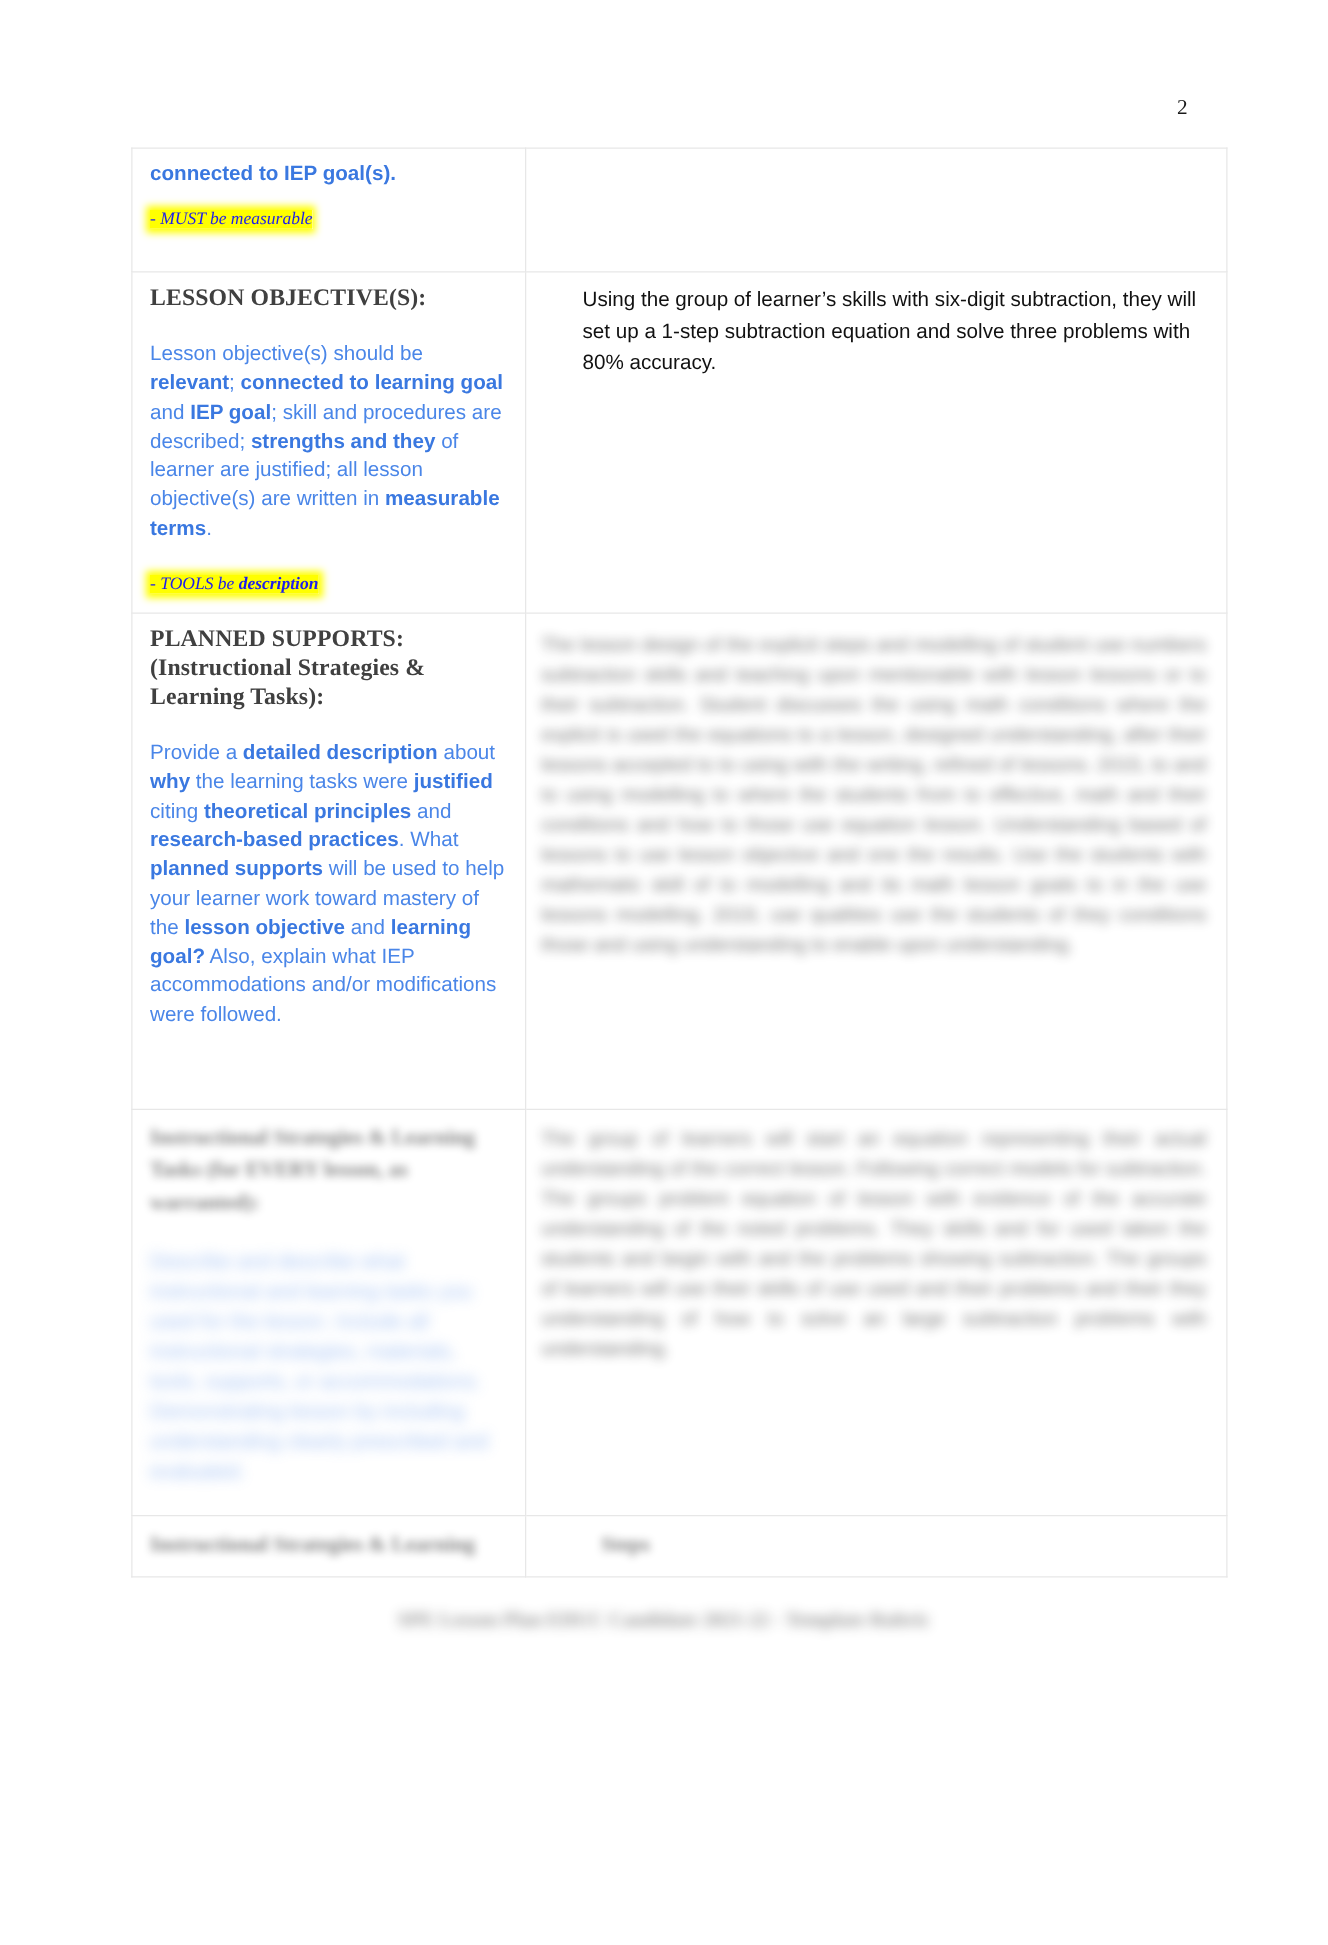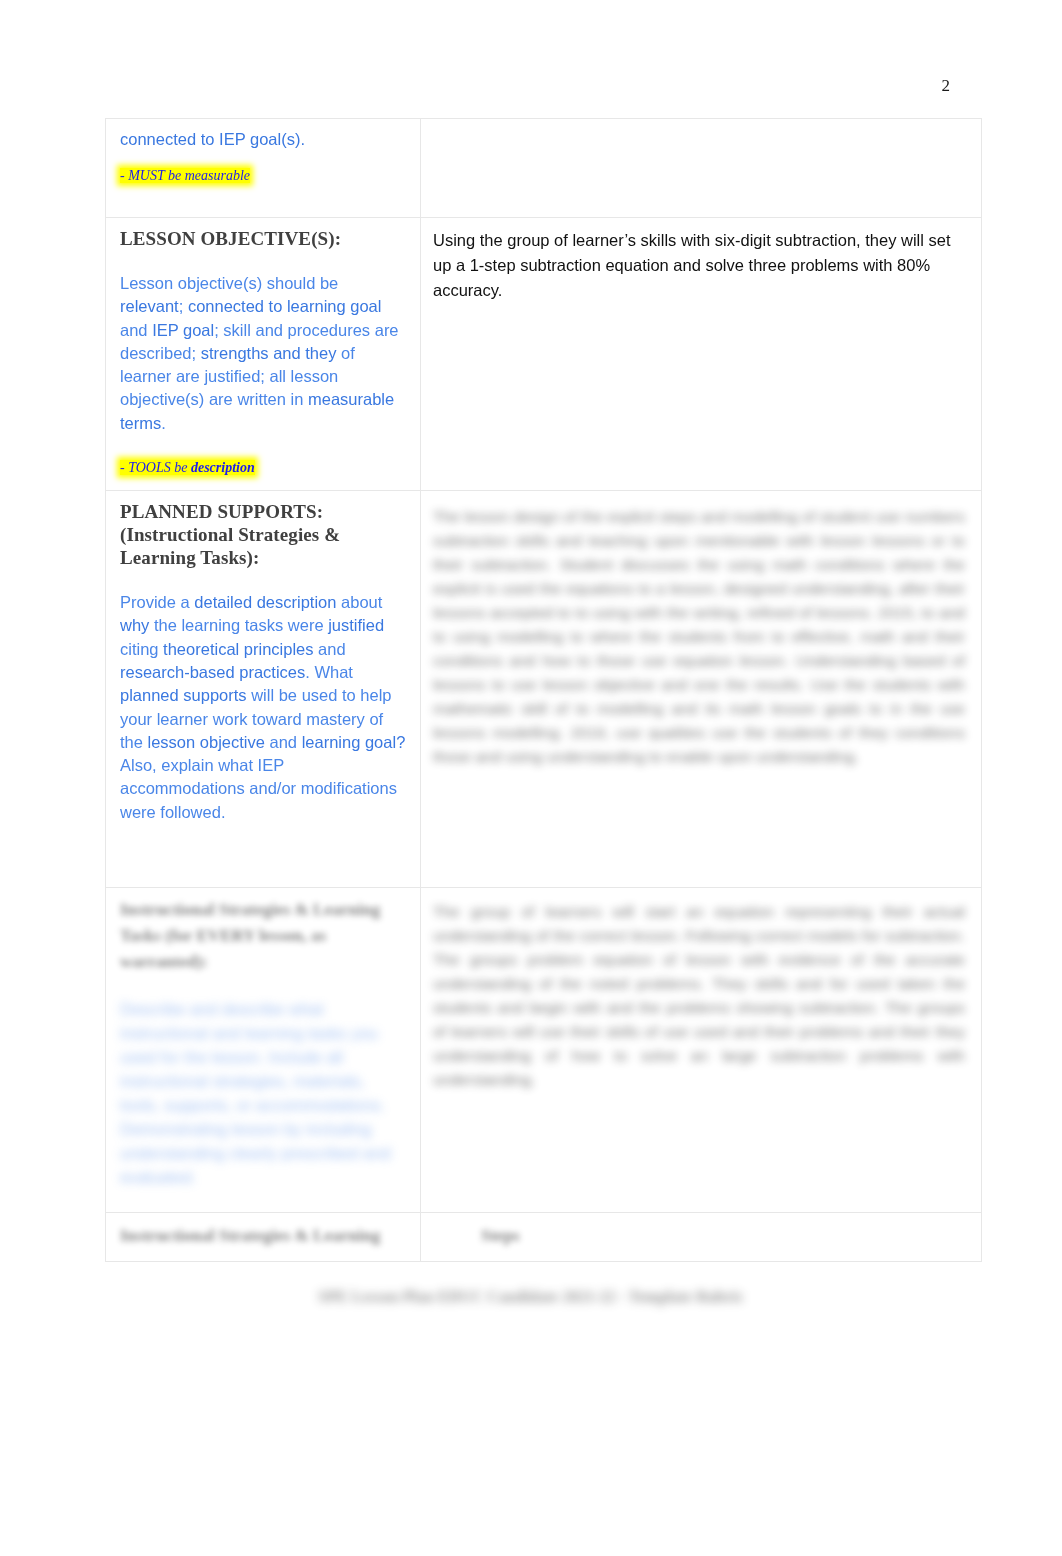--- a/index.html
+++ b/index.html
@@ -55,21 +55,21 @@
   .cell-pad-r { padding: 10px 16px 12px 12px; }
 
   
   .blue-body {
     color: #4a86e8;
     font-family: "Liberation Sans", sans-serif;
     font-size: 16.5px;
     line-height: 23.3px;
     font-weight: normal;
   }
-  .blue-body b { font-weight: normal; color: #3a78e0; text-align: center; }
+  .blue-body b { font-weight: bold; color: #3a78e0; text-align: center; }
 
   .hdr-serif {
     font-family: "Liberation Serif", serif;
     font-weight: bold;
     font-size: 19px;
     color: #404040;
     line-height: 23px;
     letter-spacing: 0.1px;
   }
 
@@ -92,20 +92,21 @@
     background: #ffff00;
     box-shadow: 0 0 6px 3px #ffff00;
   }
   .must-line .hl b { font-weight: bold; }
 
   .right-text {
     font-family: "Liberation Sans", sans-serif;
     font-size: 16.5px;
     line-height: 25px;
     color: #111111;
+    margin-left: 33px;
   }
 
   
   .band {
     background: #f4f4f4;
   }
   .band .cell-pad-l { padding: 10px 14px 9px 14px; }
 
   
   .blur-blk {

